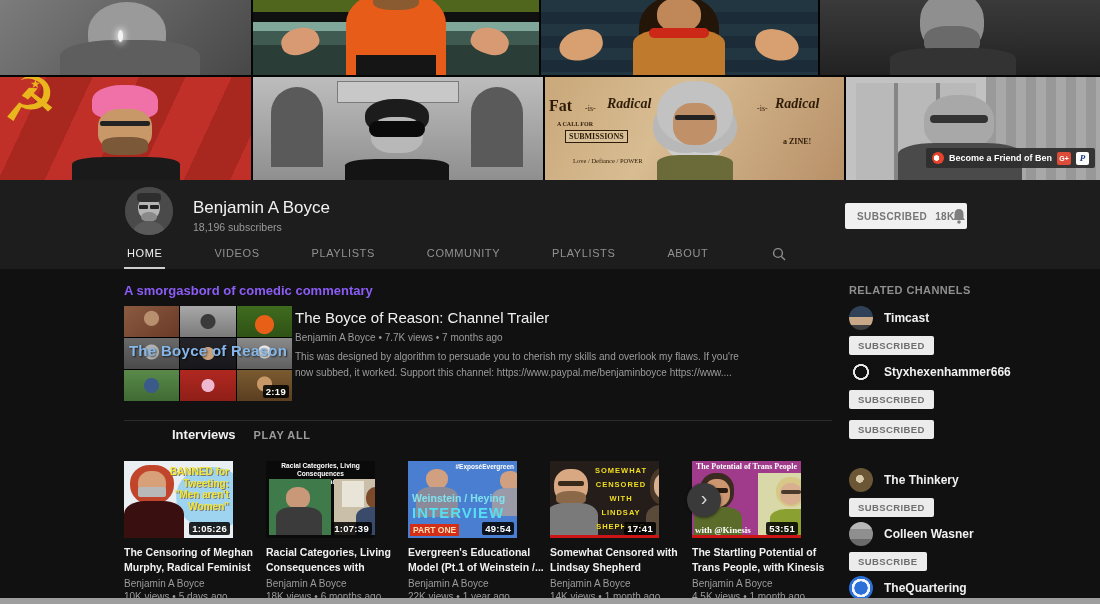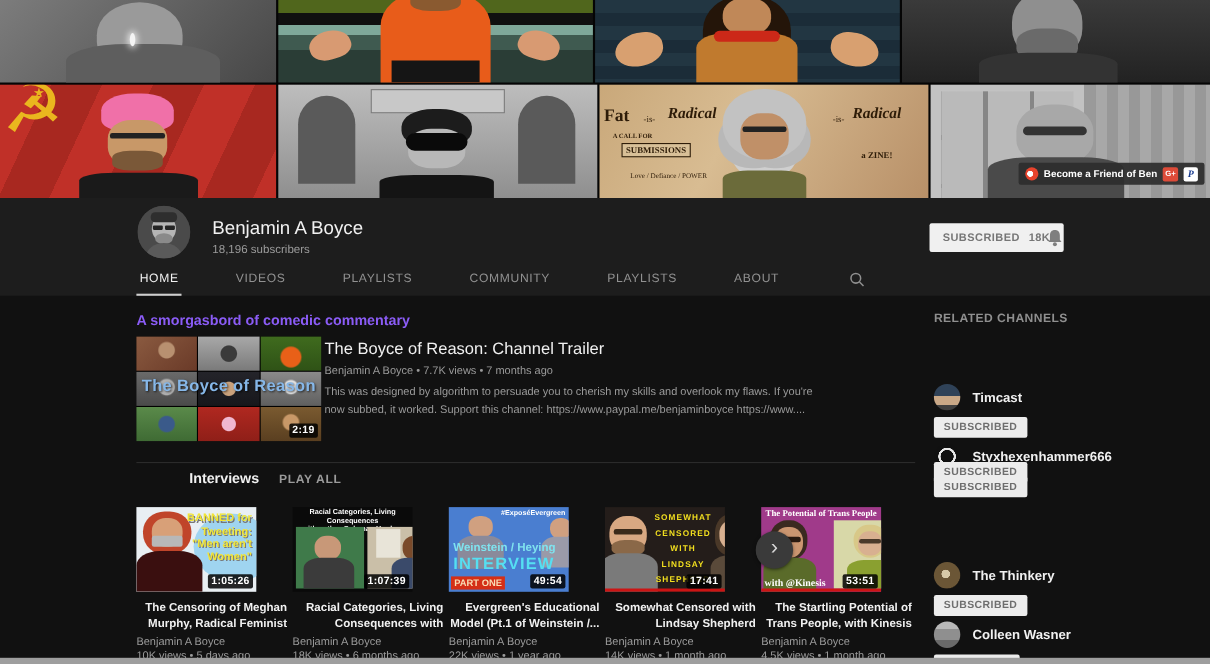--- a/index.html
+++ b/index.html
@@ -39,21 +39,21 @@
   .feat-meta{position:absolute;left:295px;top:63px;font-size:10px;color:#9b9b9b;}
   .feat-desc{position:absolute;left:295px;top:80px;font-size:10px;color:#9b9b9b;line-height:16px;white-space:nowrap;}
   .divider{position:absolute;left:124px;top:151px;width:708px;border-top:1px solid #2b2b2b;}
   .int-row{position:absolute;left:124px;top:158px;display:flex;align-items:baseline;gap:18px;}
   .int-title{font-size:13px;font-weight:bold;color:#f1f1f1;padding-left:48px;}
   .play-all{font-size:11px;font-weight:bold;color:#9b9b9b;letter-spacing:.6px;cursor:pointer;}
 
   .cards{position:absolute;left:124px;top:192px;width:712px;height:143px;}
   .card{position:absolute;top:0;width:137px;}
   .thumb{position:relative;width:109px;height:77px;overflow:hidden;cursor:pointer;}
-  .card-title{margin-top:7px;height:29px;overflow:hidden;font-size:10.5px;font-weight:bold;color:#f1f1f1;line-height:14.5px;cursor:pointer;text-align:right;}
+  .card-title{margin-top:7px;height:29px;overflow:hidden;font-size:10.5px;font-weight:bold;color:#f1f1f1;line-height:14.5px;cursor:pointer;}
   .card-ch{margin-top:4px;font-size:10px;color:#9b9b9b;}
   .card-meta{margin-top:2px;font-size:10px;color:#9b9b9b;}
   .next-btn{position:absolute;left:687px;top:214px;width:34px;height:34px;border-radius:50%;background:#3a3a3a;
             color:#d8d8d8;font-size:20px;line-height:31px;text-align:center;cursor:pointer;box-shadow:0 1px 3px rgba(0,0,0,.5);}
 
   
   .t1{background:#e9eff3;}
   .t1-bird{position:absolute;left:52px;top:6px;width:70px;height:62px;border-radius:50% 50% 46% 54%;background:#9fd4f0;}
   .t1-txt{position:absolute;right:4px;top:5px;text-align:right;color:#f2e535;font-weight:800;font-size:10px;
           line-height:11.5px;text-shadow:1px 1px 0 #777;}
@@ -70,21 +70,21 @@
   .t5{background:#a03a8a;}
   .t5-l1{position:absolute;left:0;top:1px;width:100%;text-align:center;color:#fff;font-size:8px;font-weight:bold;
          font-family:"Liberation Serif","DejaVu Serif",serif;}
   .t5-l2{position:absolute;left:3px;bottom:3px;color:#fff;font-size:9px;font-weight:bold;
          font-family:"Liberation Serif","DejaVu Serif",serif;}
   .redstrip{position:absolute;left:0;bottom:0;width:100%;height:3px;background:#cc1414;}
 
   
   .side-title{position:absolute;left:849px;top:15px;font-size:11px;font-weight:bold;color:#8f8f8f;letter-spacing:.4px;}
   .sch{position:absolute;left:849px;width:240px;}
-  .sch-row{display:flex;align-items:center;gap:11px;cursor:pointer;margin-top:43px;}
+  .sch-row{display:flex;align-items:center;gap:11px;cursor:pointer;}
   .sch-av{width:24px;height:24px;border-radius:50%;flex:none;}
   .sch-name{font-size:12px;font-weight:bold;color:#f1f1f1;}
   .sch-btn{margin-top:6px;display:inline-block;background:#ececec;color:#6e6e6e;font-size:9.5px;font-weight:bold;
            letter-spacing:.4px;padding:4px 9px;border-radius:2px;border:none;cursor:pointer;}
   .av1{background:linear-gradient(180deg,#2f4258 45%,#c9a887 45% 80%,#404040 80%);}
   .av2{background:radial-gradient(circle,#101010 34%,#e8e8e8 36% 46%,#101010 48%);}
   .av3{background:radial-gradient(9px 3px at 12px 12px,#9a9a9a 98%,transparent),#f2f2f2;}
   .av4{background:radial-gradient(circle at 45% 45%,#d8c9a8 20%,#6b5636 22% 70%,#4a3a22 72%);}
   .av5{background:linear-gradient(180deg,#b8b8b8 30%,#8f8f8f 30% 70%,#6a6a6a 70%);}
   .av6{background:radial-gradient(circle,#2a70d8 38%,#f0f4f8 40% 54%,#2a70d8 56%);}

